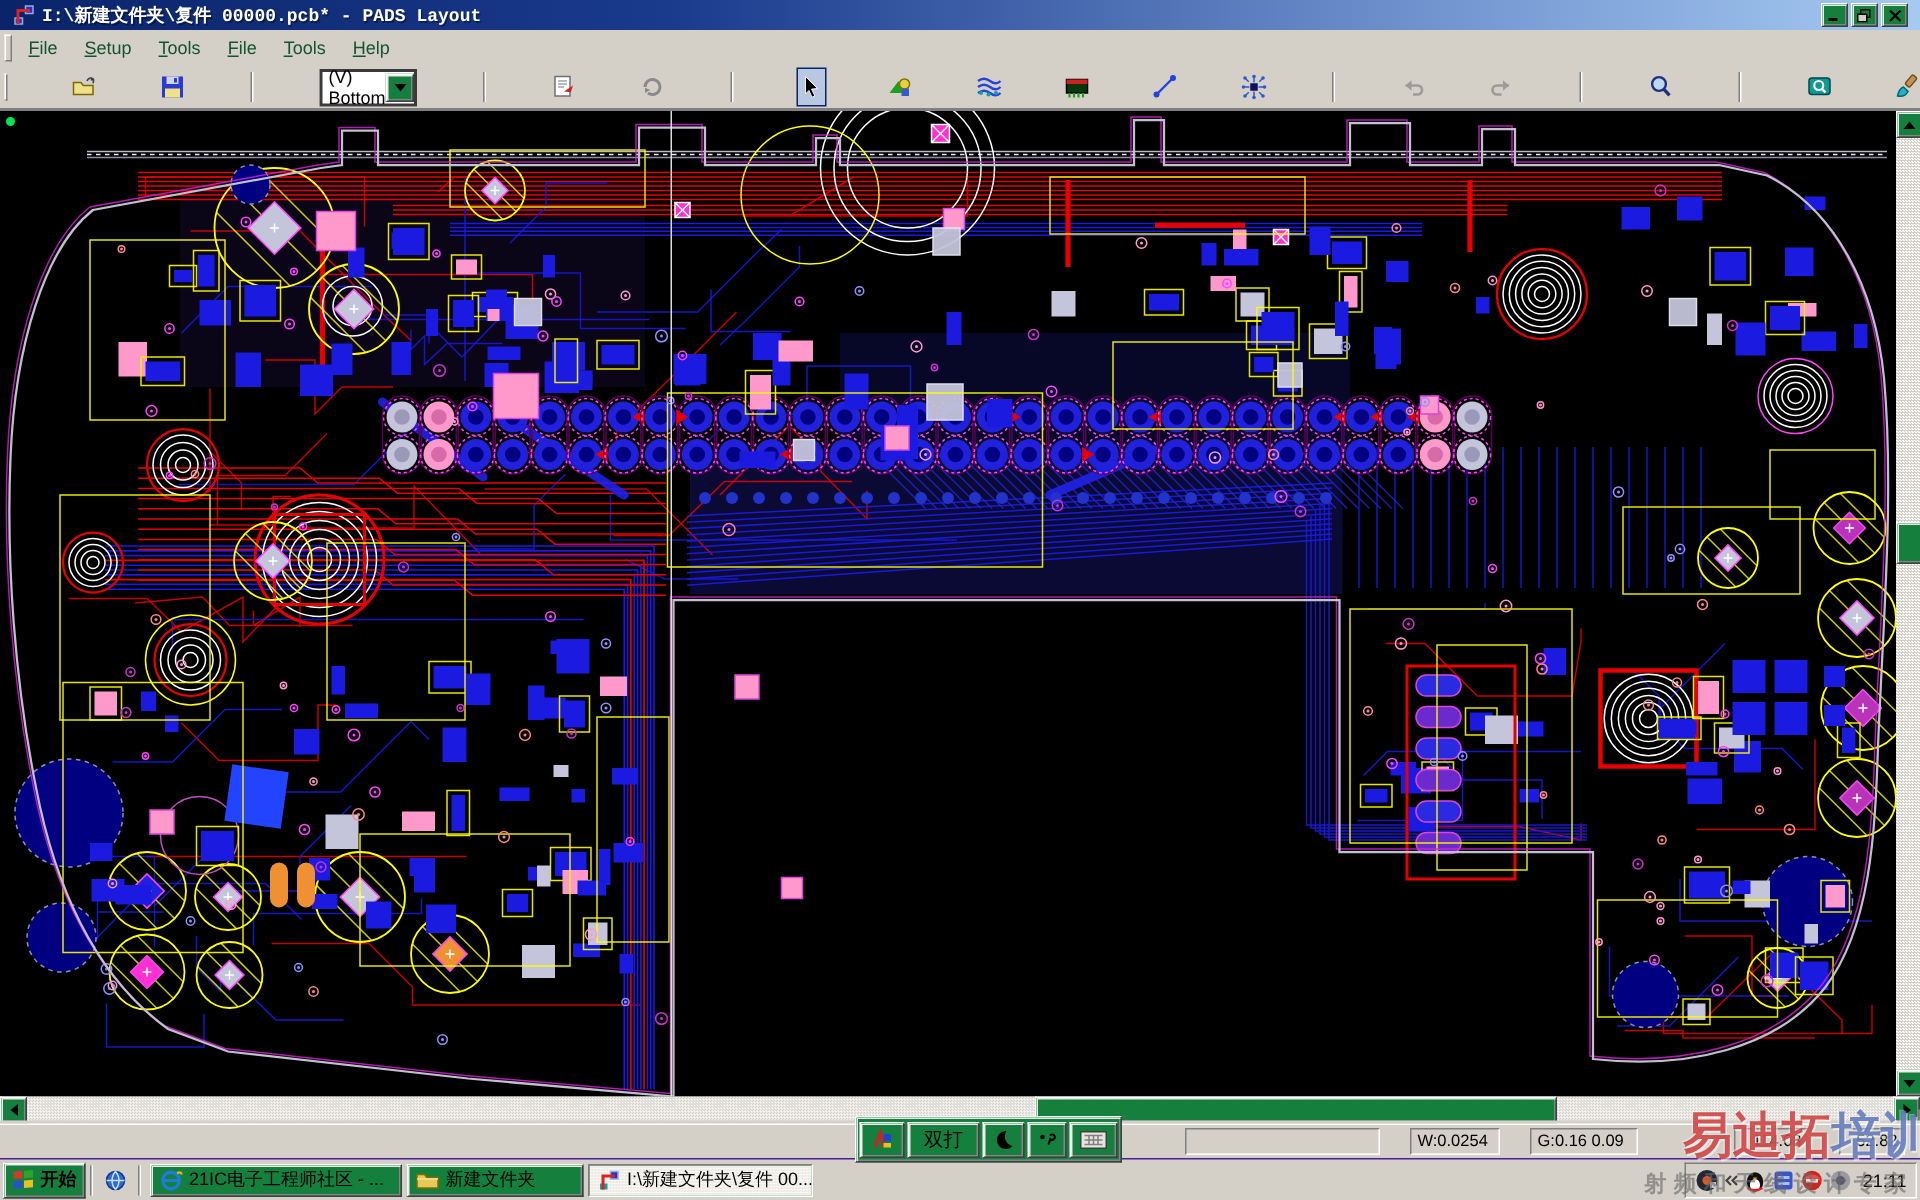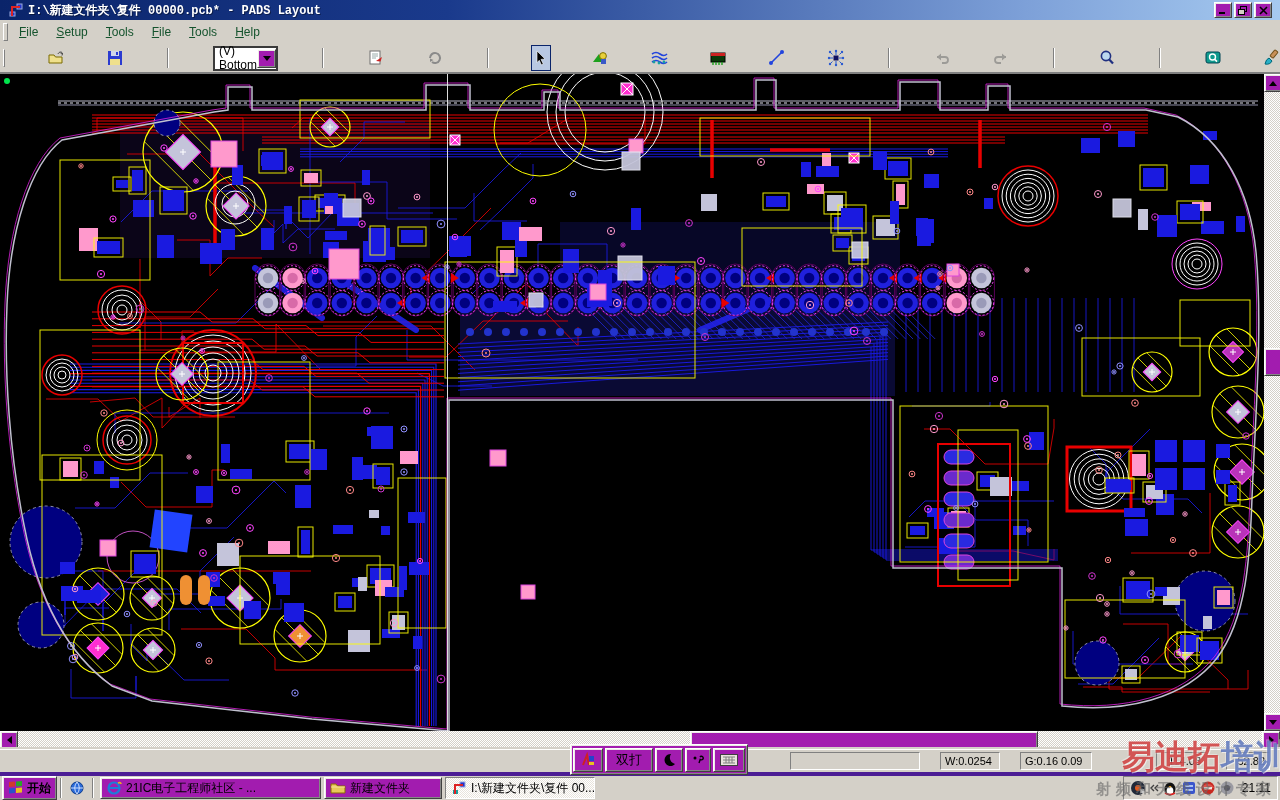--- a/index.html
+++ b/index.html
@@ -1,20 +1,20 @@
 <!DOCTYPE html>
 <html><head>
 <meta charset="utf-8">
 <style>
   html,body{margin:0;padding:0;}
   body{width:1280px;height:800px;overflow:hidden;position:relative;background:#d4d0c8;
        font-family:"Liberation Sans","DejaVu Sans",sans-serif;font-size:12px;-webkit-font-smoothing:none;}
   .abs{position:absolute;}
   
-  .raised{border:1px solid;border-color:#ffffff #404040 #404040 #ffffff;box-shadow:inset 1px 1px 0 #ecebe5, inset -1px -1px 0 #868686;background:#a21caf;}
+  .raised{border:1px solid;border-color:#ffffff #404040 #404040 #ffffff;box-shadow:inset 1px 1px 0 #ecebe5, inset -1px -1px 0 #868686;background:#15803d;}
   .sunken{border:1px solid;border-color:#808080 #ffffff #ffffff #808080;}
   .checker{background-image:conic-gradient(#ffffff 25%, #d4d0c8 0 50%, #ffffff 0 75%, #d4d0c8 0);background-size:2px 2px;}
   
   .titlebar{top:0;left:0;width:1280px;height:20px;background:linear-gradient(90deg,#0a246a,#1a3a8c 35%,#7da0d8 80%,#a6caf0);display:flex;align-items:center;padding:0 8px;box-sizing:border-box;font-family:Liberation Mono, monospace;}
   .title-text{color:#fff;font-weight:bold;font-size:12px;margin-left:4px;white-space:nowrap;flex:1;text-shadow:1px 1px 0 rgba(0,0,0,.4);}
   .win-btn{width:16px;height:14px;margin-left:2px;display:flex;align-items:center;justify-content:center;}
   
   .menubar{top:20px;left:0;width:1280px;height:24px;background:#d4d0c8;display:flex;align-items:center;border-bottom:1px solid #d4d0c8;}
   .grip{width:3px;height:16px;border:1px solid;border-color:#fff #808080 #808080 #fff;margin:0 2px 0 3px;}
   .menu-item{padding:3px 9px;color:#14532d;}
@@ -43,21 +43,21 @@
   .below-hsb{top:747px;left:0;width:1280px;height:2px;background:#d4d0c8;}
   
   .statusbar{top:749px;left:0;width:1280px;height:23px;background:#d4d0c8;border-top:1px solid #ffffff;display:flex;align-items:center;font-size:11px;box-sizing:border-box;padding:0 10px 0 4px;}
   .sb-msg{flex:1;}
   .sb-field{height:16px;line-height:16px;padding:0 4px;margin-left:20px;white-space:nowrap;overflow:hidden;}
   .sb-spacer{width:44px;}
   
   .imebar{top:744px;left:570px;height:27px;display:flex;align-items:center;padding:1px;z-index:30;}
   .ime-btn{height:22px;margin:0 1px;display:flex;align-items:center;justify-content:center;font-size:13px;padding:0 3px;}
   
-  .taskbar{top:772px;left:0;width:1280px;height:28px;background:#d4d0c8;border-top:4px solid #4c1d95;display:flex;align-items:center;box-sizing:border-box;padding:0 2px;}
+  .taskbar{top:772px;left:0;width:1280px;height:28px;background:#d4d0c8;border-top:1px solid #4c1d95;display:flex;align-items:center;box-sizing:border-box;padding:0 2px;}
   .start-btn{height:22px;display:flex;align-items:center;gap:3px;padding:0 5px;font-weight:bold;font-size:12px;}
   .tb-task{height:22px;display:flex;align-items:center;gap:4px;padding:0 5px;margin-left:3px;font-size:12px;white-space:nowrap;overflow:hidden;box-sizing:border-box;}
   .tb-task.active{border-color:#808080 #ffffff #ffffff #808080;box-shadow:none;background-image:conic-gradient(#ffffff 25%, #e8e4dc 0 50%, #ffffff 0 75%, #e8e4dc 0);background-size:2px 2px;}
   .tb-vsep{width:0;height:20px;border-left:1px solid #808080;border-right:1px solid #ffffff;margin:0 3px;}
   .tray{height:22px;margin-left:auto;display:flex;align-items:center;gap:3px;padding:0 6px;}
   .tray-clock{font-size:12px;margin-left:4px;}
   
   .wm-big{left:1122px;top:735px;z-index:50;pointer-events:none;font-size:33px;font-weight:bold;letter-spacing:0;white-space:nowrap;
           text-shadow:1px 1px 0 rgba(255,255,255,.55), -1px -1px 0 rgba(255,255,255,.35);}
   .wm-big .r{color:rgba(204,58,58,.85);}
@@ -1439,21 +1439,21 @@
   </div>
   <div class="tb-vsep"></div>
   <div class="tb-btn" style="width:22px;height:22px;">
     <svg class="icon16" viewBox="0 0 16 16">
       <circle cx="8" cy="8" r="6" fill="#2a6ad8" stroke="#0a3a8c"></circle>
       <path d="M2,8 h12 M8,2 a9,9 0 0 1 0,12 M8,2 a9,9 0 0 0 0,12" fill="none" stroke="#cfe0ff" stroke-width="1"></path>
     </svg>
   </div>
   <div class="tb-vsep"></div>
 
-  <div class="tb-task raised" style="width:221px;">
+  <div class="tb-task raised" style="width:168px;">
     <svg class="icon16" style="flex:none;" viewBox="0 0 16 16">
       <circle cx="8" cy="8" r="5.5" fill="none" stroke="#1e7cd8" stroke-width="2.2"></circle>
       <line x1="3" y1="8" x2="13" y2="8" stroke="#1e7cd8" stroke-width="2"></line>
       <path d="M12,3 q3,-1 3,1" fill="none" stroke="#e8b020" stroke-width="1.6"></path>
     </svg>
     <span>21IC电子工程师社区 - ...</span>
   </div>
   <div class="tb-task raised" style="width:118px;">
     <svg class="icon16" style="flex:none;" viewBox="0 0 16 16">
       <path d="M1,13 L1,4 L6,4 L7.5,6 L15,6 L15,13 Z" fill="#e8c85a" stroke="#8a6a00"></path>

